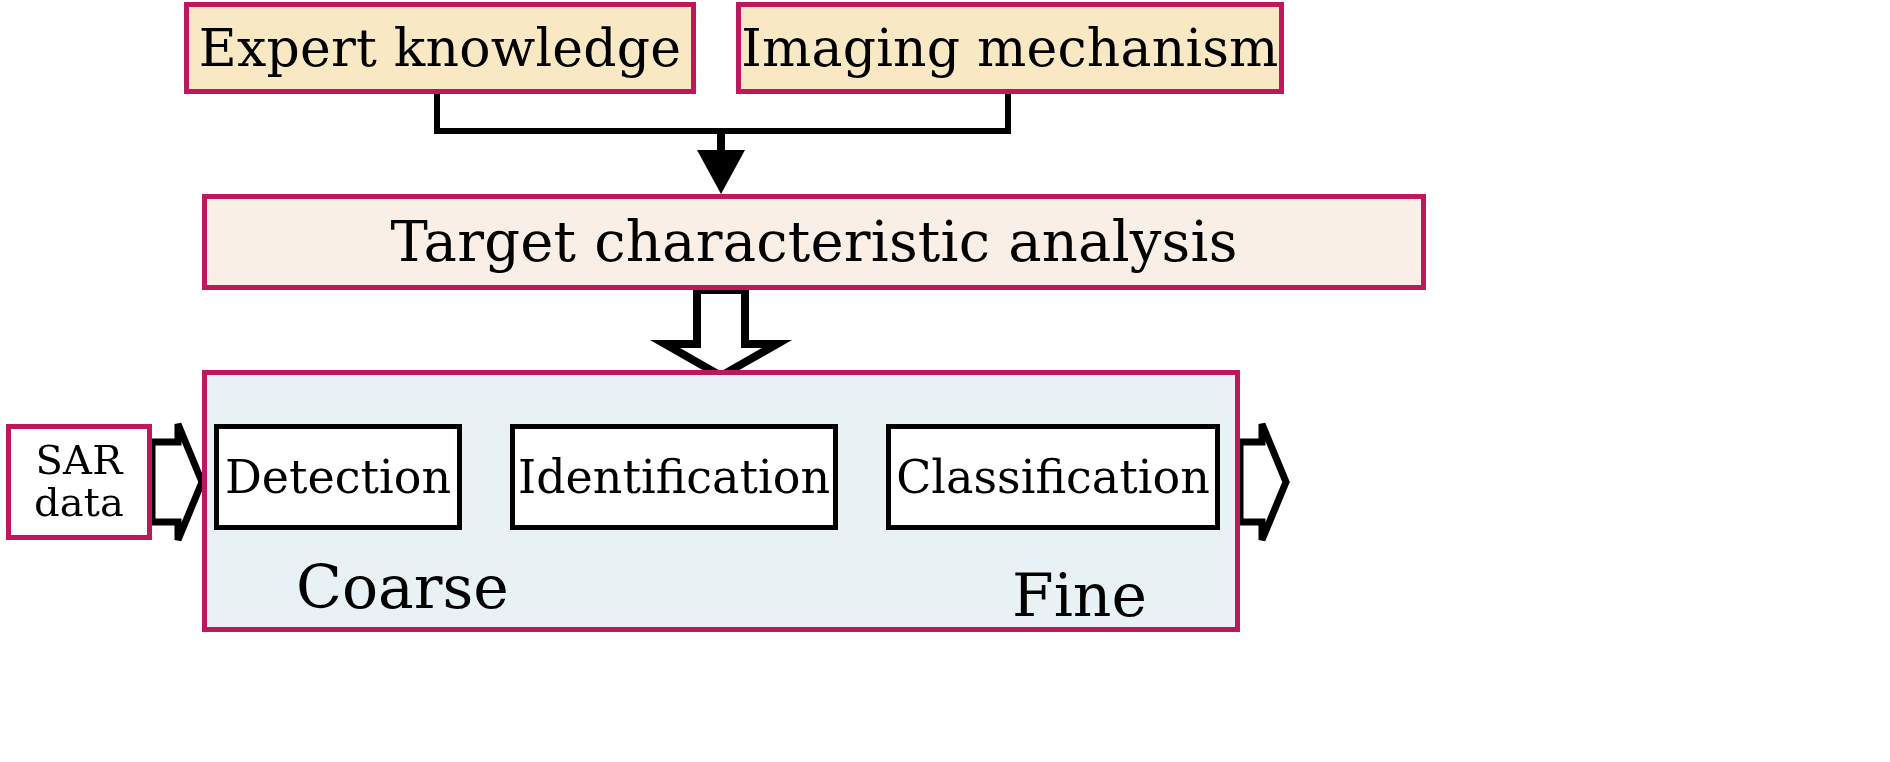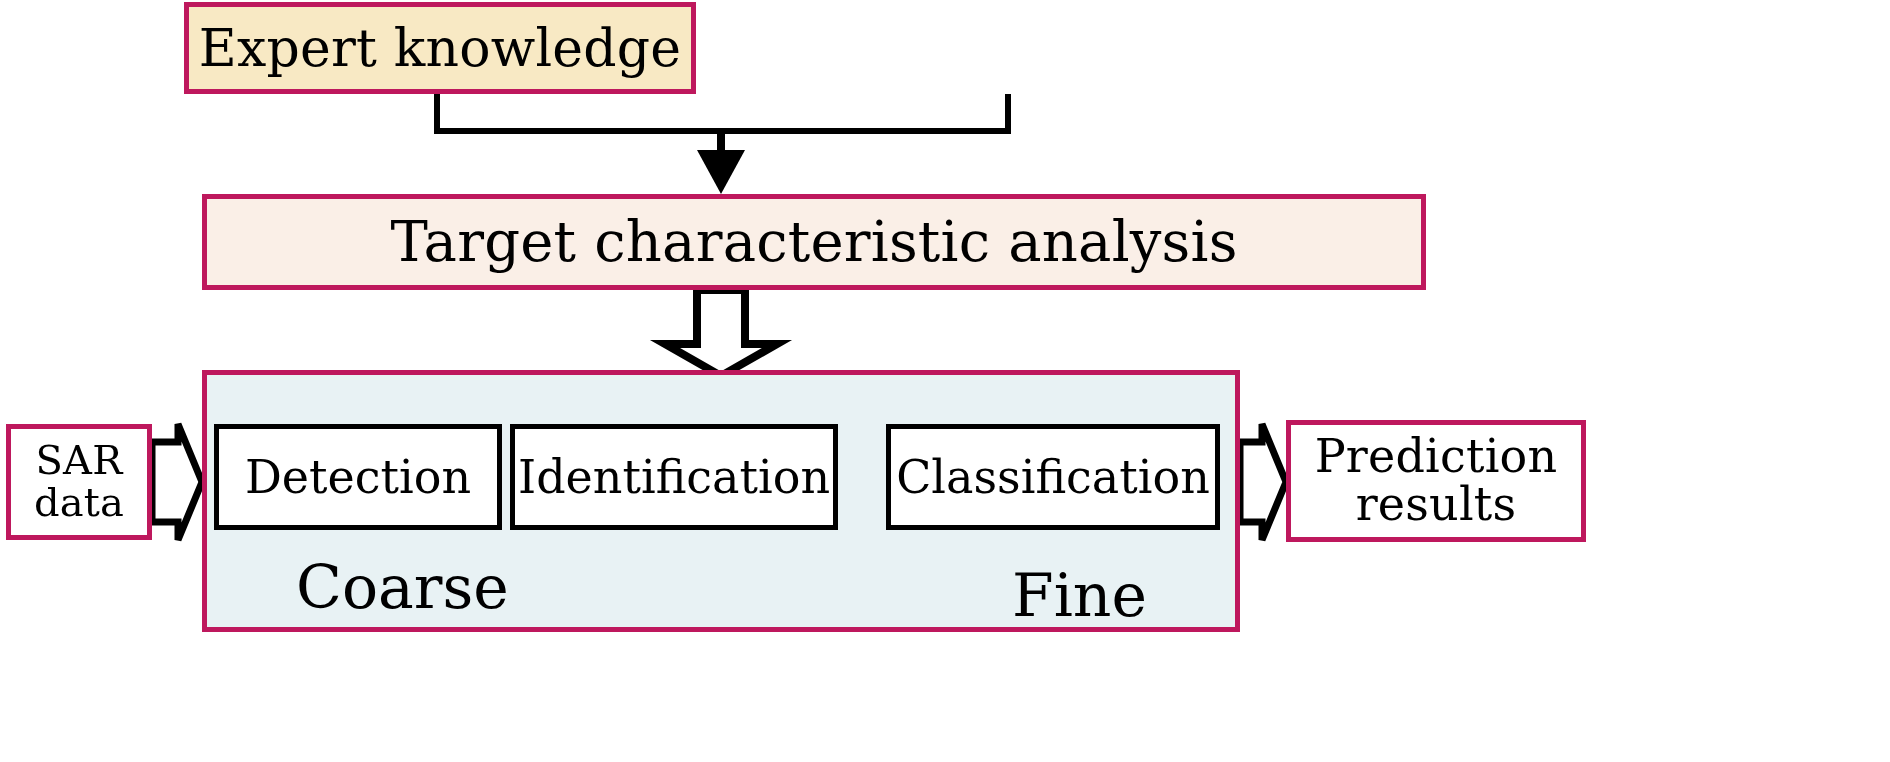--- a/index.html
+++ b/index.html
@@ -72,21 +72,21 @@
     box-sizing: border-box;
     border: 5px solid #000000;
     background: #ffffff;
     display: flex;
     align-items: center;
     justify-content: center;
     font-size: 46px;
     color: #000;
     text-align: center;
   }
-  .stage-detection      { left: 214px; top: 424px; width: 288px; height: 106px; }
+  .stage-detection      { left: 214px; top: 424px; width: 248px; height: 106px; }
   .stage-identification { left: 510px; top: 424px; width: 328px; height: 106px; }
   .stage-classification { left: 886px; top: 424px; width: 334px; height: 106px; }
 
   
   .box-sar {
     left: 6px; top: 424px;
     width: 146px; height: 116px;
     background: #ffffff;
     font-size: 40px;
     flex-direction: column;
@@ -168,38 +168,35 @@
 
      Fine dashed arrow --&gt;
     <g>
       <path d="M 508,578 L 912,578" stroke="#000" stroke-width="9" fill="none" stroke-dasharray="26 20"></path>
       <polygon points="962,578 914,556 914,600" fill="#000"></polygon>
     </g>
   </svg>
 
   <div class="node box-expert">Expert knowledge</div>
 
+  <div class="node box-imaging">Imaging mechanism</div>
 
   <div class="node box-target">Target characteristic analysis</div>
 
   <div class="node box-pipeline"></div>
 
   <div class="stage stage-detection">Detection</div>
 
   <div class="stage stage-identification">Identification</div>
 
   <div class="stage stage-classification">Classification</div>
 
   <div class="flow-label label-coarse">Coarse</div>
 
   <div class="flow-label label-fine">Fine</div>
 
   <div class="node box-sar">
     <span class="line">SAR</span>
     <span class="line">data</span>
   </div>
 
-  <div class="node box-prediction">
-    <span class="line">Prediction</span>
-    <span class="line">results</span>
-  </div>
 
 </div>
 
 </body></html>

